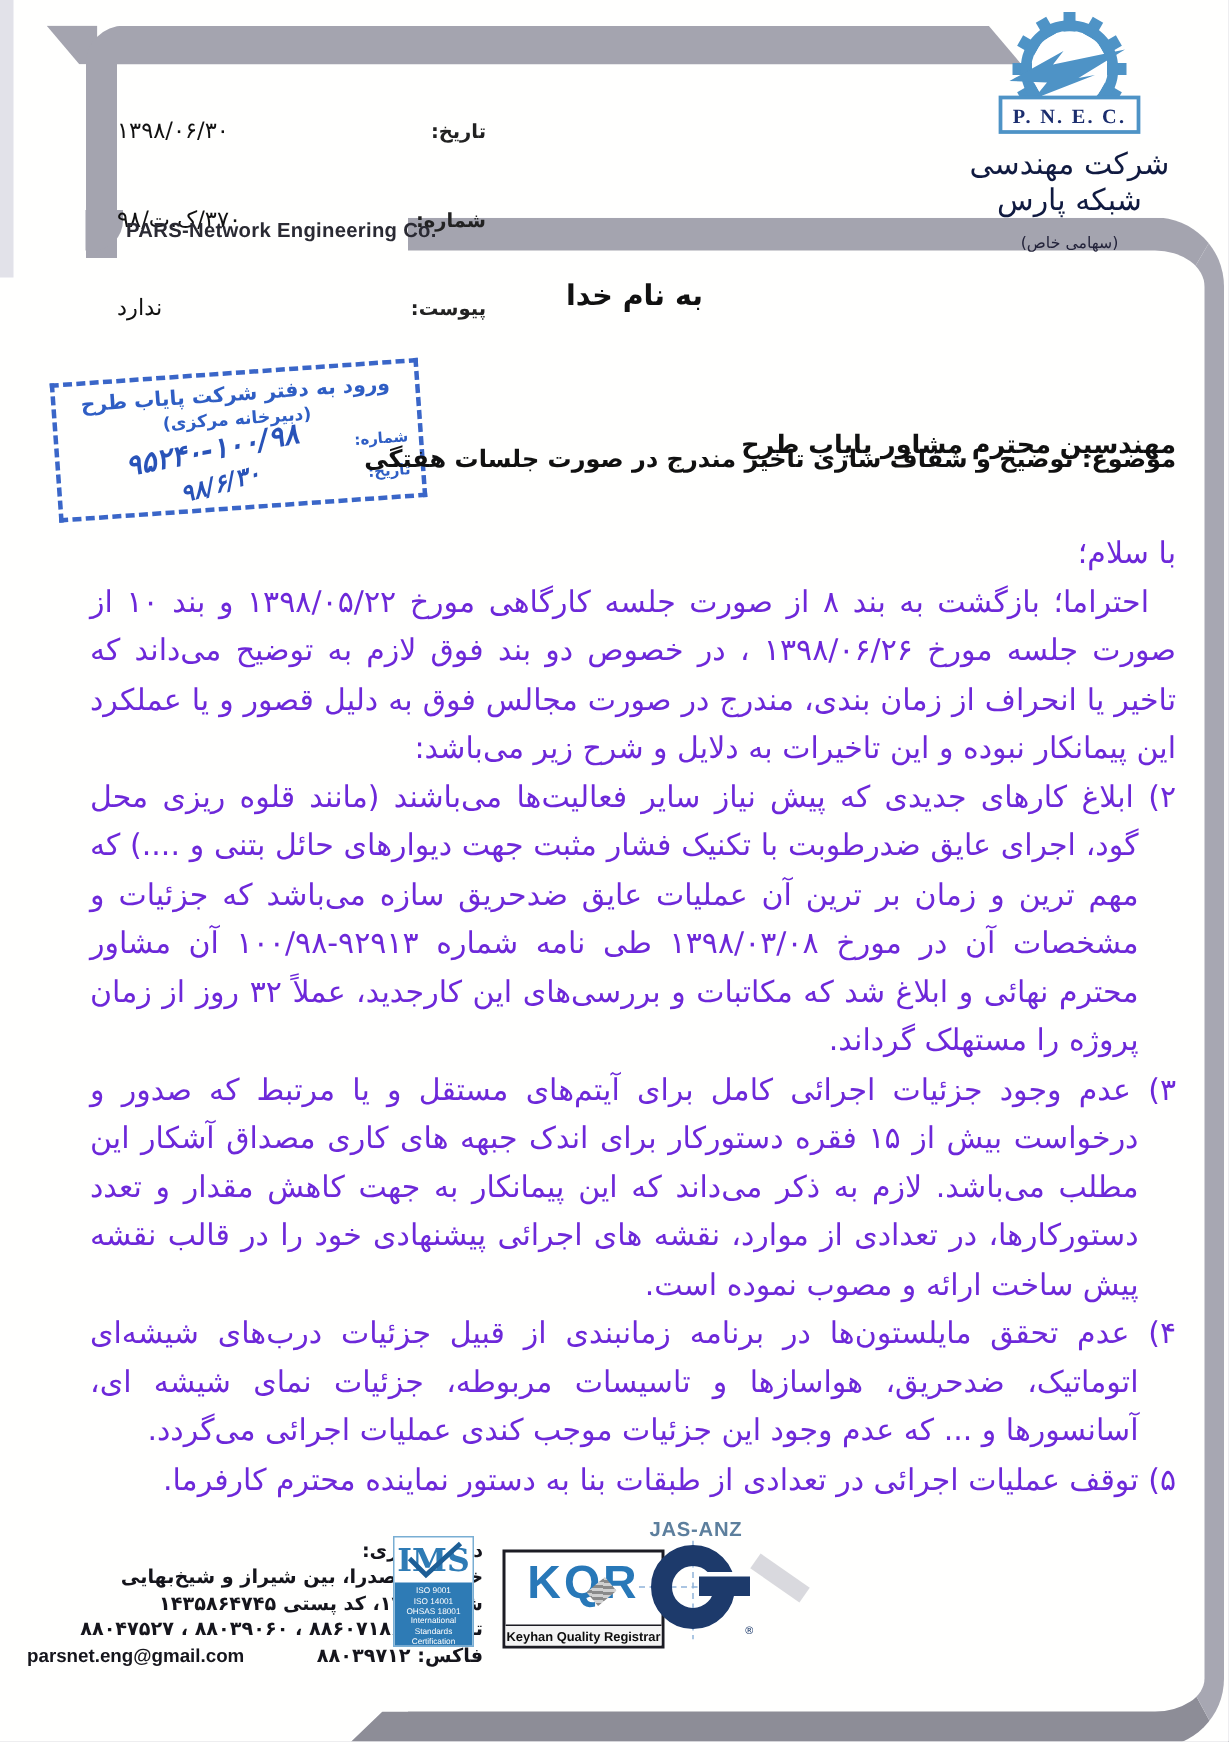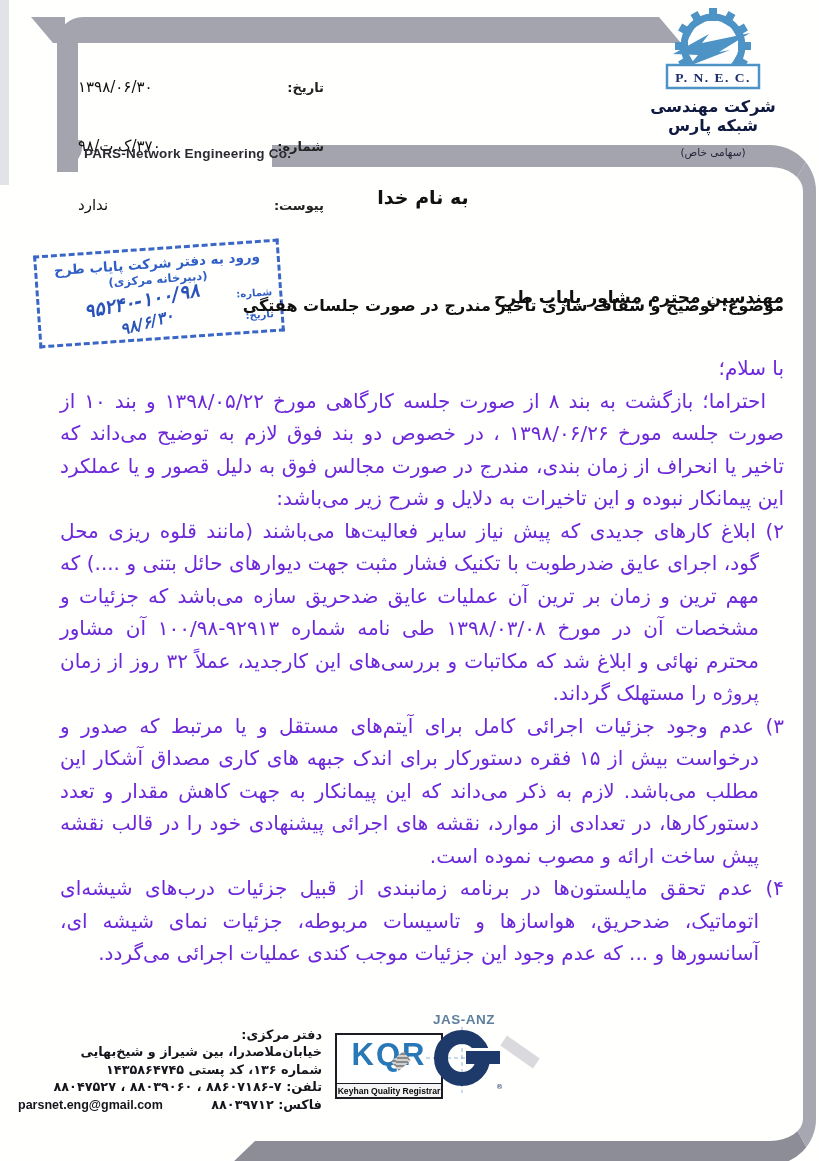--- a/index.html
+++ b/index.html
@@ -20,21 +20,21 @@
       clip-path:polygon(177px 0,100% 0,100% 100%,135px 100%,160px calc(100% - 24px),177px calc(100% - 24px),177px 0);}
   .pars-label{position:absolute;left:84px;top:146px;font-family:"Liberation Sans",sans-serif;
       font-weight:bold;font-size:13.5px;color:#2a2a33;letter-spacing:.2px;white-space:nowrap;}
   
   .hdr-fields{position:absolute;left:78px;top:50px;width:246px;direction:rtl;}
   .hdr-row{display:flex;justify-content:space-between;align-items:baseline;margin-bottom:13px;}
   .hdr-label{font-size:13px;font-weight:bold;color:#222;}
   .hdr-value{font-size:15px;color:#111;margin-top:28px;}
   
   .logo{position:absolute;left:638px;top:8px;width:150px;text-align:center;}
-  .logo-fa{font-size:16px;font-weight:bold;color:#101a40;margin-top:1px;}
+  .logo-fa{font-size:20px;font-weight:normal;color:#101a40;margin-top:1px;}
   .logo-type{font-size:10.5px;color:#23233a;margin-top:11px;}
   
   .stamp{position:absolute;left:36px;top:247px;width:226px;padding:5px 7px 6px;
       border:3px dashed #3a66c8;color:#2f5ec4;direction:rtl;transform:rotate(-4deg);
       background:rgba(255,255,255,.0);}
   .stamp-l1{font-size:13.5px;font-weight:bold;text-align:center;}
   .stamp-l2{font-size:11.5px;font-weight:bold;text-align:center;margin-top:1px;}
   .stamp-row{display:flex;align-items:center;margin-top:2px;}
   .stamp-lbl{font-size:10px;font-weight:bold;flex:0 0 auto;}
   .stamp-hand{flex:1;text-align:center;font-size:19px;font-weight:600;font-style:italic;
@@ -152,34 +152,50 @@
   <div class="letter">
     <div class="bismillah">به نام خدا</div>
     <div class="addressee">مهندسین محترم مشاور پایاب طرح</div>
     <div class="subject">موضوع: توضیح و شفاف سازی تاخیر مندرج در صورت جلسات هفتگی</div>
     <div class="body-text">
       <p class="salutation">با سلام؛</p>
       <p class="intro">احتراما؛ بازگشت به بند ۸ از صورت جلسه کارگاهی مورخ ۱۳۹۸/۰۵/۲۲ و بند ۱۰ از صورت جلسه مورخ ۱۳۹۸/۰۶/۲۶ ، در خصوص دو بند فوق لازم به توضیح می‌داند که تاخیر یا انحراف از زمان بندی، مندرج در صورت مجالس فوق به دلیل قصور و یا عملکرد این پیمانکار نبوده و این تاخیرات به دلایل و شرح زیر می‌باشد:</p>
       <p class="item"><span class="num">۲)</span> <span>ابلاغ کارهای جدیدی که پیش نیاز سایر فعالیت‌ها می‌باشند (مانند قلوه ریزی محل گود، اجرای عایق ضدرطوبت با تکنیک فشار مثبت جهت دیوارهای حائل بتنی و ....) که مهم ترین و زمان بر ترین آن عملیات عایق ضدحریق سازه می‌باشد که جزئیات و مشخصات آن در مورخ ۱۳۹۸/۰۳/۰۸ طی نامه شماره ۹۲۹۱۳-۱۰۰/۹۸ آن مشاور محترم نهائی و ابلاغ شد که مکاتبات و بررسی‌های این کارجدید، عملاً ۳۲ روز از زمان پروژه را مستهلک گرداند.</span></p>
       <p class="item"><span class="num">۳)</span> <span>عدم وجود جزئیات اجرائی کامل برای آیتم‌های مستقل و یا مرتبط که صدور و درخواست بیش از ۱۵ فقره دستورکار برای اندک جبهه های کاری مصداق آشکار این مطلب می‌باشد. لازم به ذکر می‌داند که این پیمانکار به جهت کاهش مقدار و تعدد دستورکارها، در تعدادی از موارد، نقشه های اجرائی پیشنهادی خود را در قالب نقشه پیش ساخت ارائه و مصوب نموده است.</span></p>
       <p class="item"><span class="num">۴)</span> <span>عدم تحقق مایلستون‌ها در برنامه زمانبندی از قبیل جزئیات درب‌های شیشه‌ای اتوماتیک، ضدحریق، هواسازها و تاسیسات مربوطه، جزئیات نمای شیشه ای، آسانسورها و ... که عدم وجود این جزئیات موجب کندی عملیات اجرائی می‌گردد.</span></p>
+      <p class="item"><span class="num">۵)</span> <span>توقف عملیات اجرائی در تعدادی از طبقات بنا به دستور نماینده محترم کارفرما.</span></p>
     </div>
   </div>
 
   <div class="footer">
     <div>دفتر مرکزی:</div>
     <div>خیابان‌ملاصدرا، بین شیراز و شیخ‌بهایی</div>
     <div>شماره ۱۳۶، کد پستی ۱۴۳۵۸۶۴۷۴۵</div>
     <div>تلفن: ۷-۸۸۶۰۷۱۸۶ ، ۸۸۰۳۹۰۶۰ ، ۸۸۰۴۷۵۲۷</div>
     <div class="footer-last">
       <span>فاکس: ۸۸۰۳۹۷۱۲</span>
       <span class="footer-email">parsnet.eng@gmail.com</span>
     </div>
   </div>
 
+  <div class="ims">
+    <div class="ims-top">
+      <span class="ims-word">IMS</span>
+      <svg class="ims-check" width="40" height="26" viewBox="0 0 40 26">
+        <polyline points="4,12 15,23 38,2" fill="none" stroke="#1d5e96" stroke-width="3.2"></polyline>
+      </svg>
+    </div>
+    <div class="ims-mid">
+      <div>ISO 9001</div>
+      <div>ISO 14001</div>
+      <div>OHSAS 18001</div>
+      <div>International Standards</div>
+      <div>Certification</div>
+    </div>
+  </div>
 
   <div class="kqr">
     <div class="kqr-letters">
       <span>KQR</span>
       <span class="kqr-chip"></span>
     </div>
     <div class="kqr-caption">Keyhan Quality Registrar</div>
   </div>
 
   <div class="jasanz">

